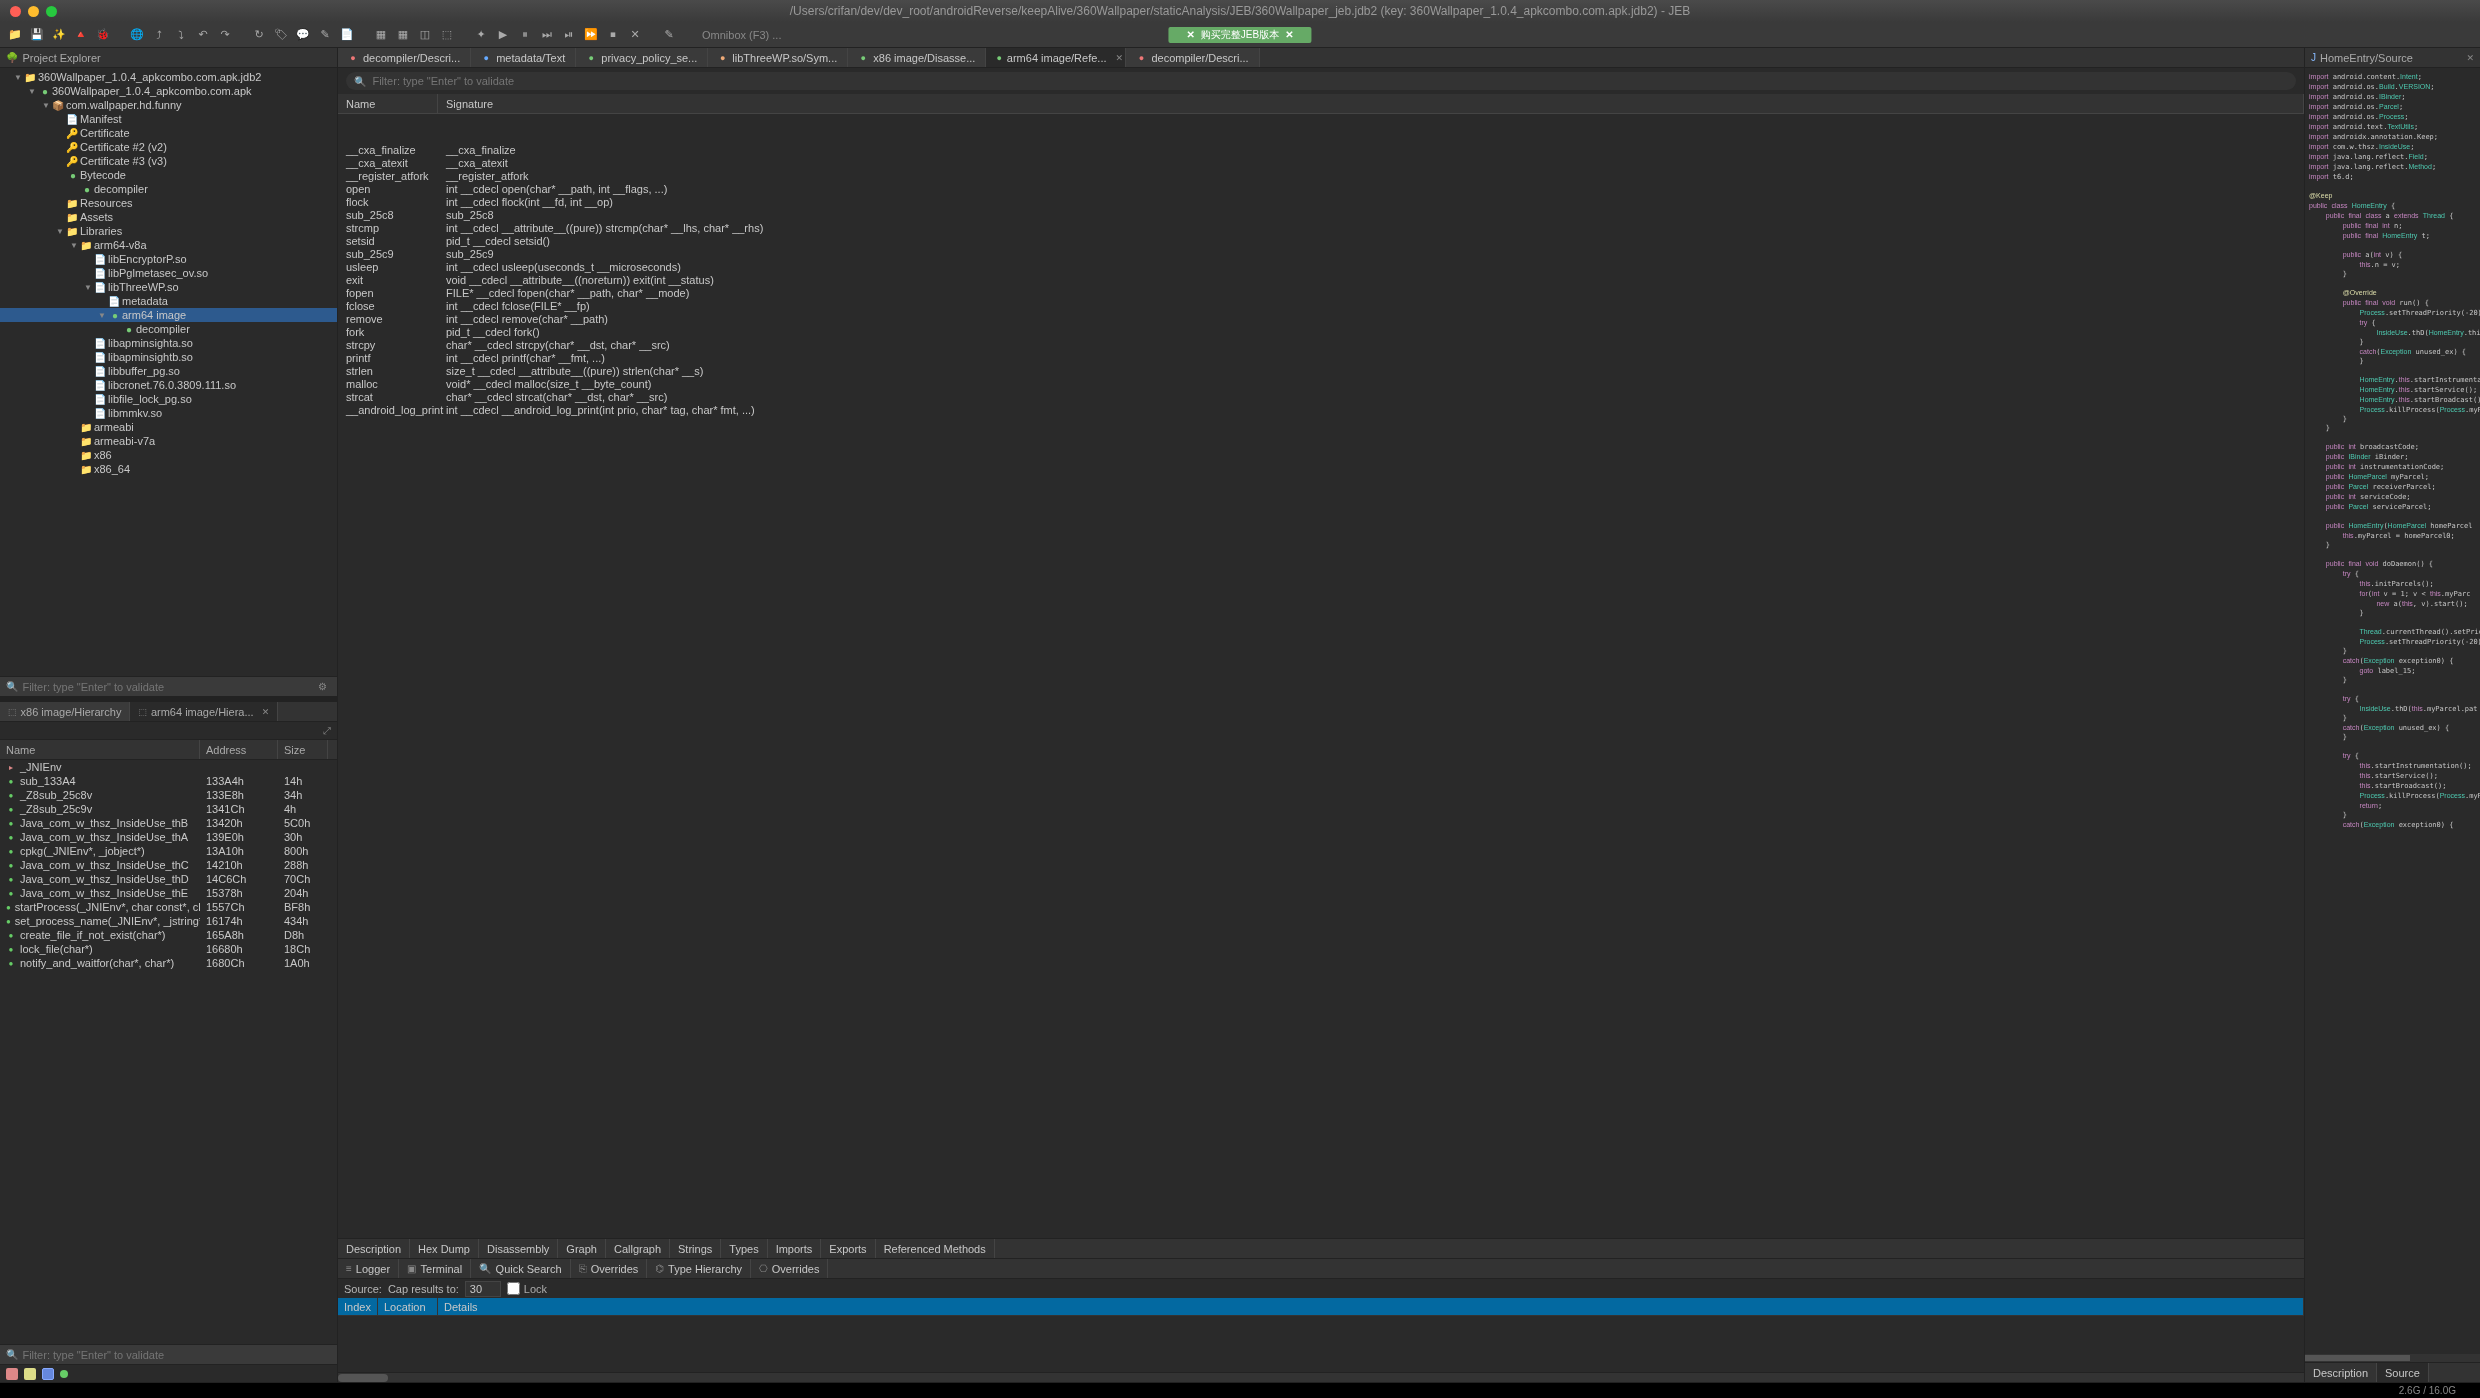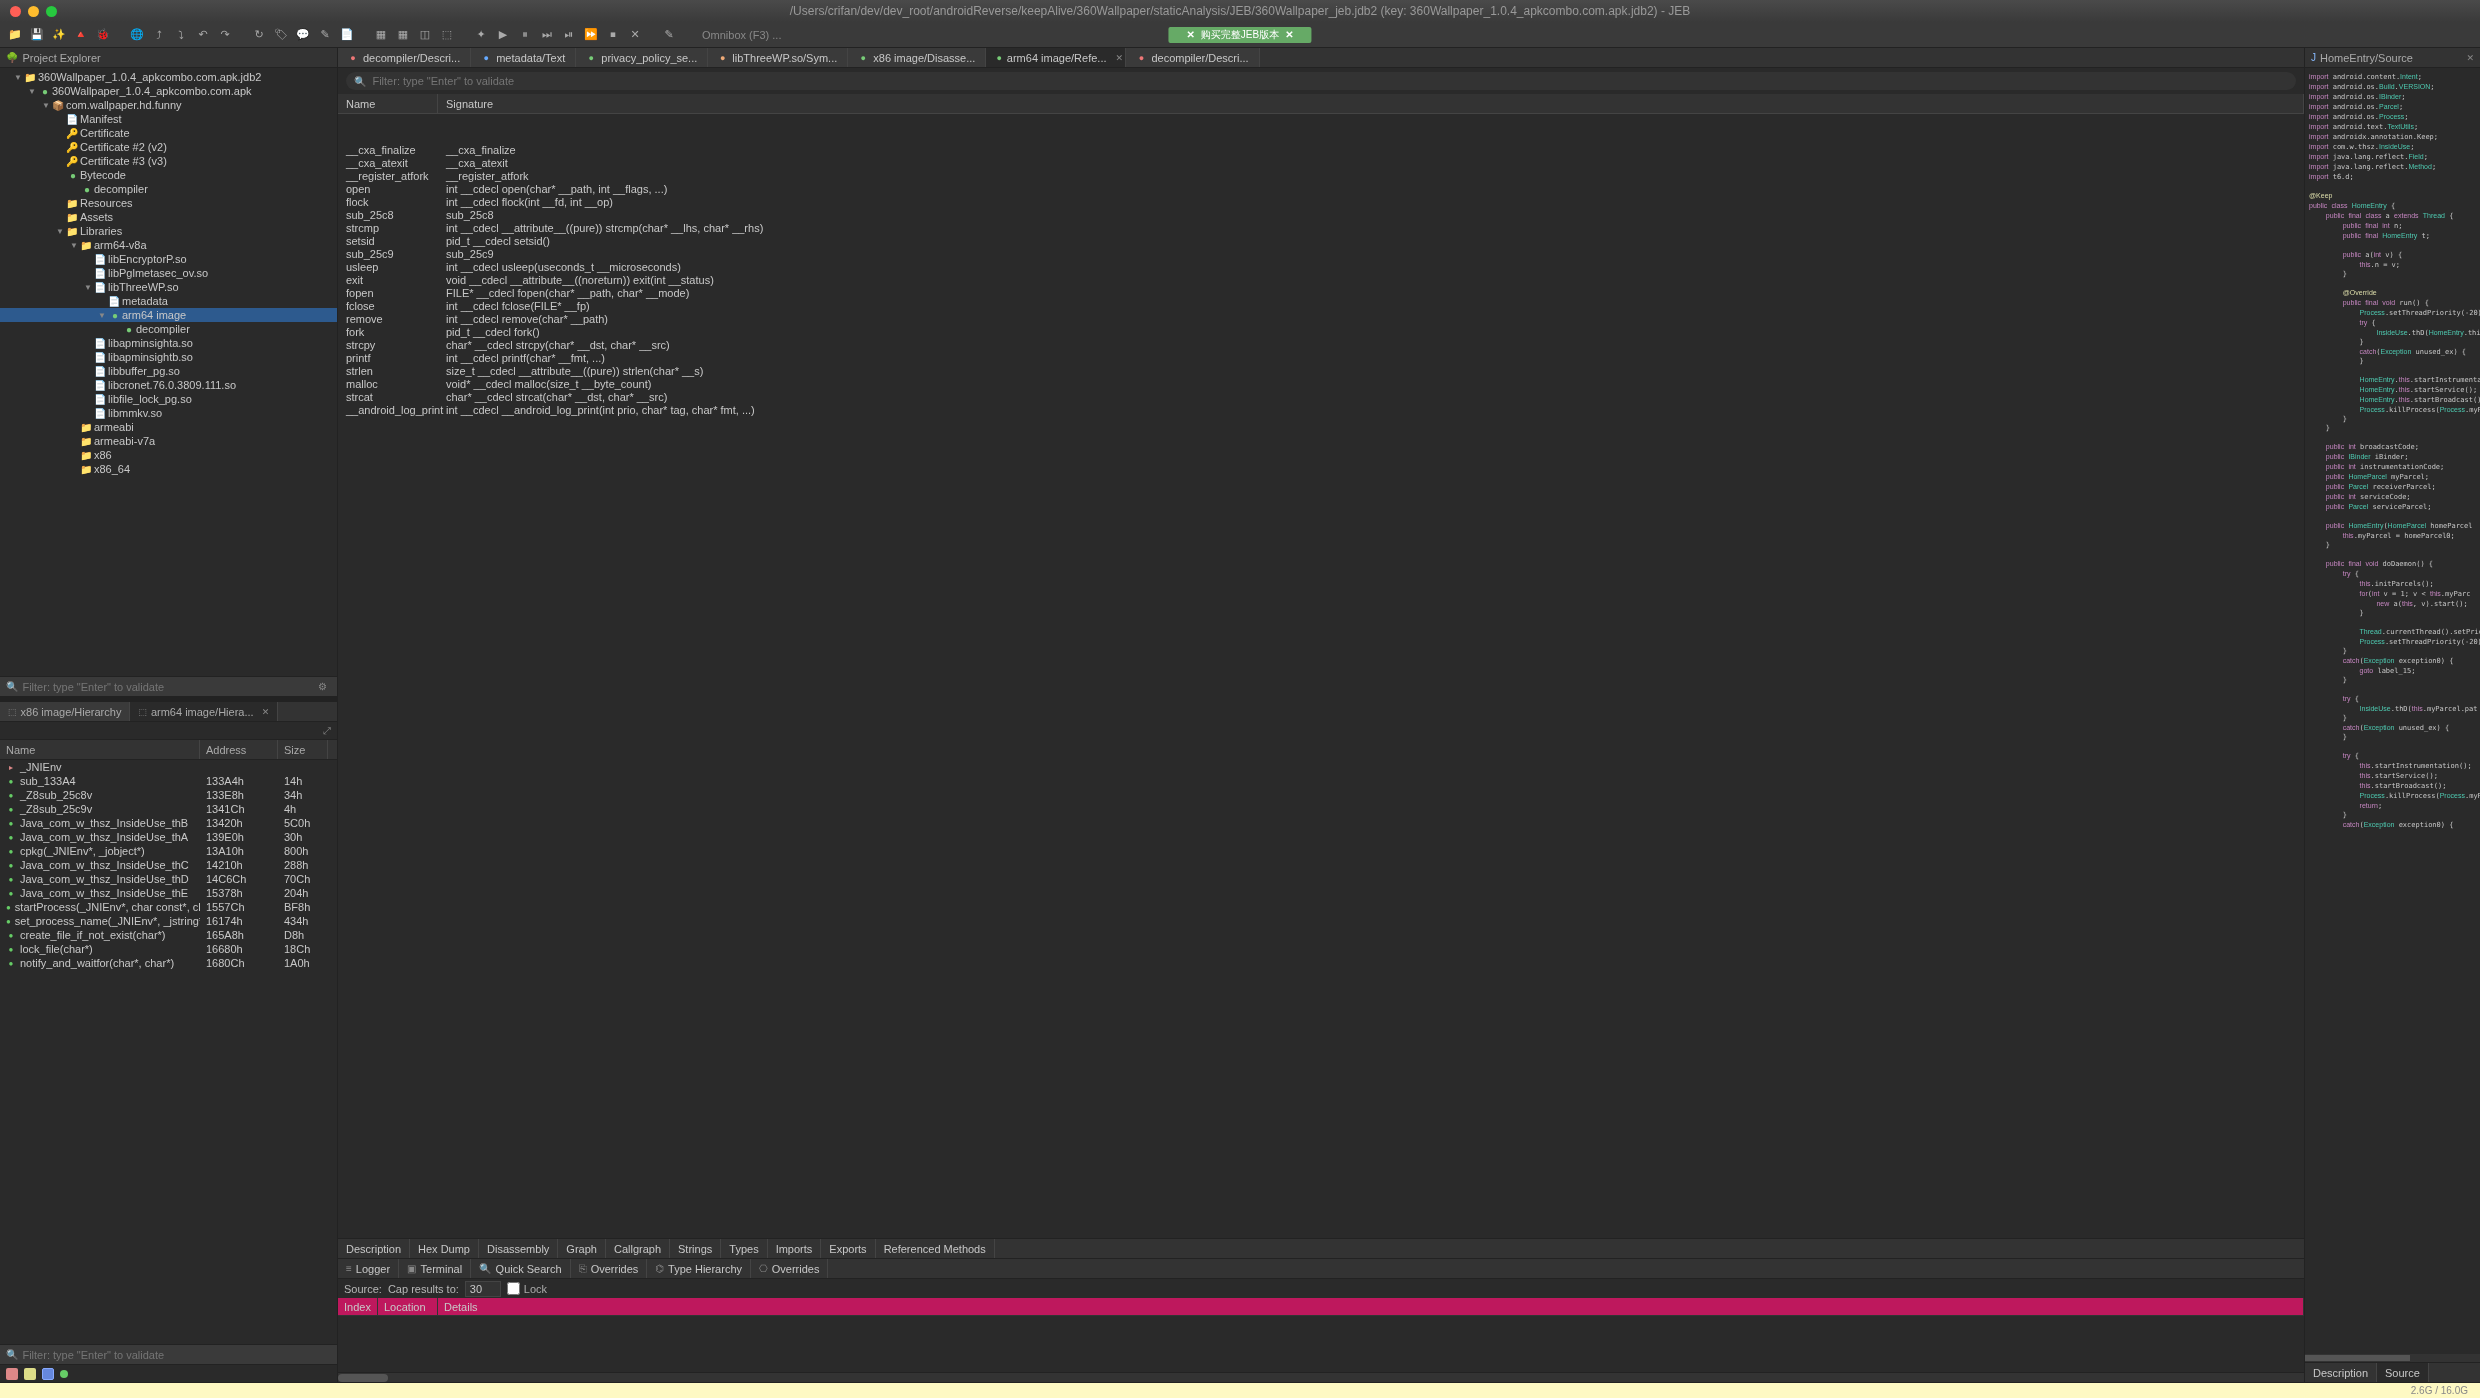--- a/index.html
+++ b/index.html
@@ -75,32 +75,32 @@
 .bottom-tabs { height: 20px; background: #333; display: flex; border-top: 1px solid #222; }
 .btab { padding: 0 8px; display: flex; align-items: center; color: #c8c8c8; border-right: 1px solid #444; font-size: 11px; cursor: pointer; }
 .btab.active { background: #2a2a2a; }
 .log-tabs { height: 20px; background: #333; display: flex; border-top: 1px solid #222; }
 .log-tab { padding: 0 8px; display: flex; align-items: center; gap: 4px; color: #c8c8c8; border-right: 1px solid #444; font-size: 11px; cursor: pointer; }
 .log-tab .ic { font-size: 10px; color: #888; }
 .source-bar { height: 20px; background: #2a2a2a; display: flex; align-items: center; padding: 0 6px; gap: 6px; border-top:1px solid #222; }
 .source-bar input[type=text] { background: #333; border: 1px solid #444; color: #c8c8c8; padding: 1px 4px; font-size: 11px; }
 .source-bar .src-in { flex: 1; }
 .source-bar label { display: flex; align-items: center; gap: 4px; color: #aaa; }
-.log-head { height: 18px; background: #be185d; display: flex; border-bottom: 1px solid #333; }
+.log-head { height: 18px; background: #0369a1; display: flex; border-bottom: 1px solid #333; }
 .log-head > div { padding: 0 6px; display: flex; align-items: center; color: #c8c8c8; border-right: 1px solid #333; font-size:11px; }
 .lh-idx { width: 40px; } .lh-loc { width: 60px; } .lh-det { flex: 1; }
 .log-body { height: 56px; background: #2a2a2a; }
 .scroll-strip { height: 10px; background: #333; border-top:1px solid #222; position:relative; }
 .scroll-thumb { position:absolute; left:0; top:1px; height:8px; width:50px; background:#555; border-radius:4px; }
 .right-col { width: 176px; display: flex; flex-direction: column; border-left: 1px solid #222; }
 .code-panel { flex: 1; overflow: auto; background: #2a2a2a; font-family: Menlo, Consolas, monospace; font-size: 7px; line-height: 9px; padding: 4px; white-space: pre; color: #c8c8c8; }
 .kw { color: #c586c0; } .tp { color: #4ec9b0; } .fn { color: #dcdcaa; }
 .code-scroll { height:8px; background:#333; position:relative; }
 .code-scroll-thumb { position:absolute; left:0; top:1px; height:6px; width:60%; background:#555; }
-.statusbar { height: 16px; background: #fef9c3; border-top: 1px solid #222; display: flex; align-items: center; justify-content: flex-end; padding: 0 12px; color: #888; font-size: 10px; }
+.statusbar { height: 16px; background: #000000; border-top: 1px solid #222; display: flex; align-items: center; justify-content: flex-end; padding: 0 24px; color: #888; font-size: 10px; }
 </style>
 </head>
 <body>
 
 <div class="window">
   <div class="titlebar">
     <div class="traffic-lights">
       <div class="tl tl-close"></div>
       <div class="tl tl-min"></div>
       <div class="tl tl-max"></div>

